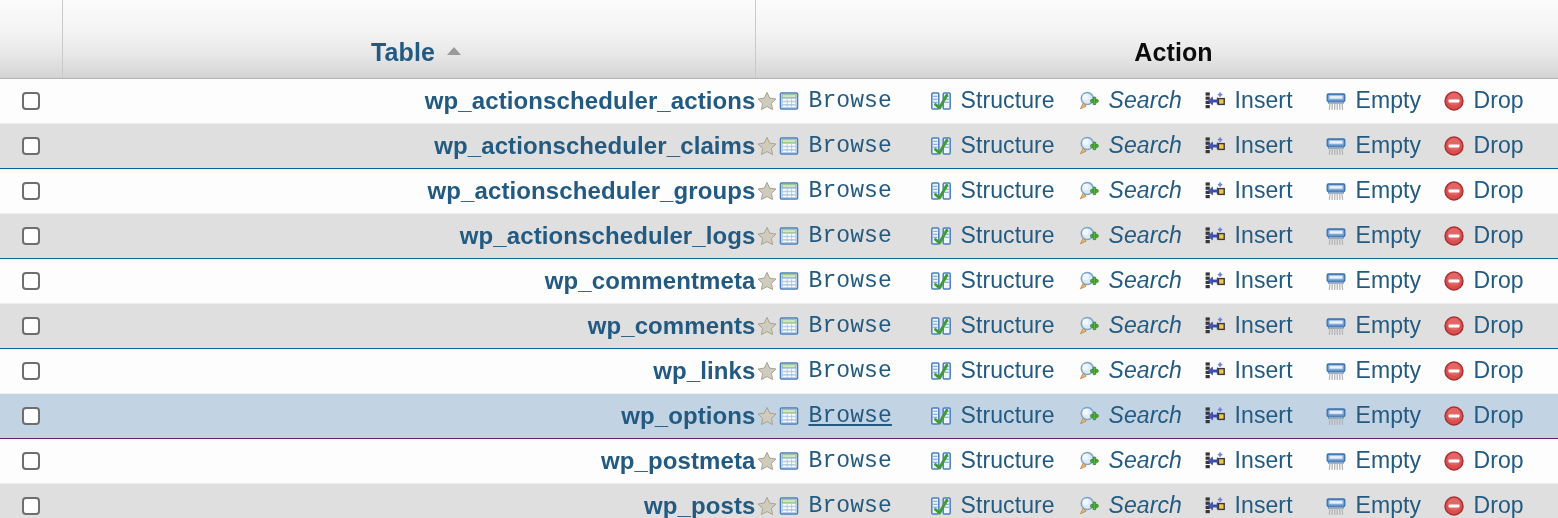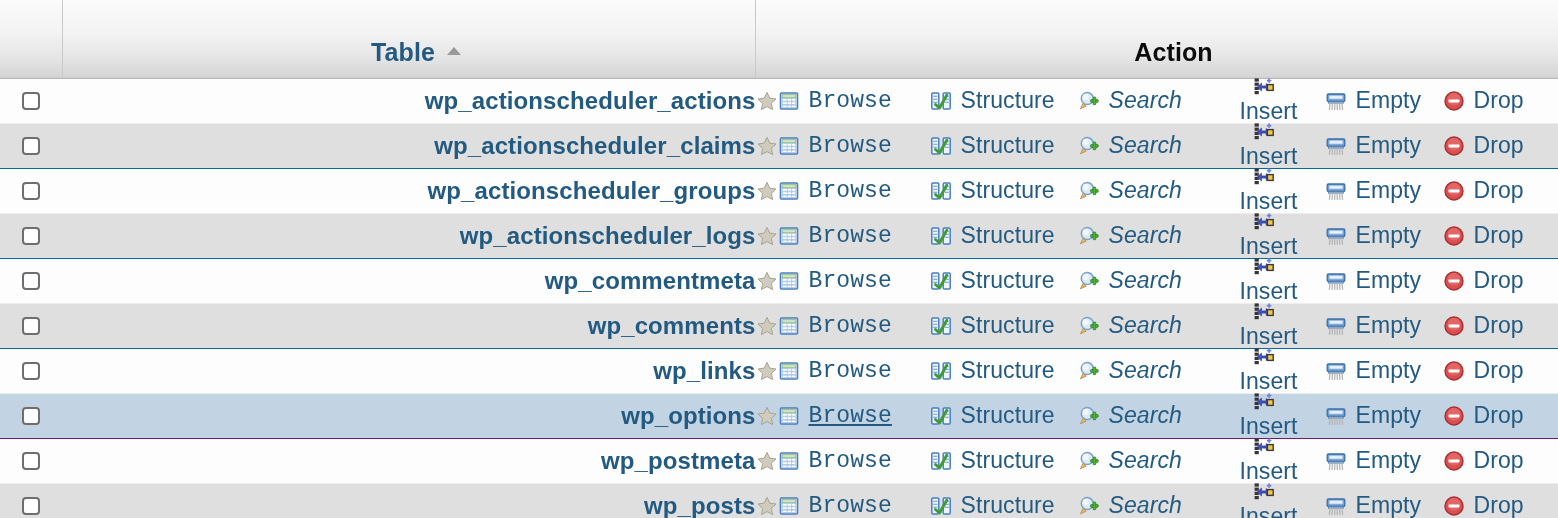--- a/index.html
+++ b/index.html
@@ -145,21 +145,21 @@
     text-decoration: none;
     color: #235a81;
     font-size: 23px;
     white-space: nowrap;
   }
   .act .lbl { margin-left: 9px; letter-spacing: 0.1px; }
   .act.hovered .lbl { text-decoration: underline; }
   .a-browse  { width: 152px; font-family: Liberation Mono, monospace; }
   .a-structure { width: 148px; }
   .a-search  { width: 126px; font-style: italic; }
-  .a-insert  { width: 121px; flex-direction: column; }
+  .a-insert  { width: 121px; }
   .a-empty   { width: 118px; }
   .a-drop    { width: 90px; }
 
   .ico {
     display: inline-block;
     width: 22px;
     height: 22px;
     flex: 0 0 22px;
     line-height: 0;
   }

